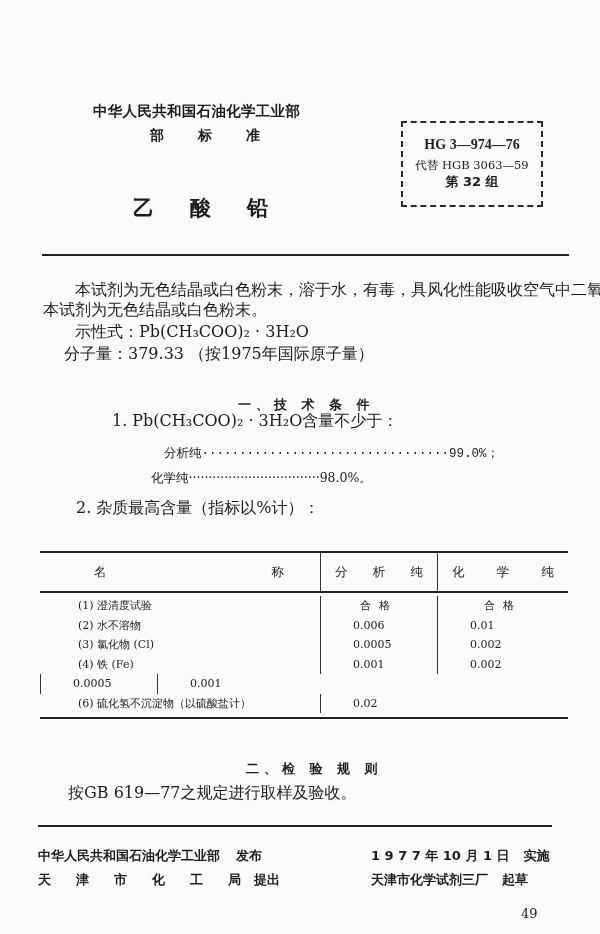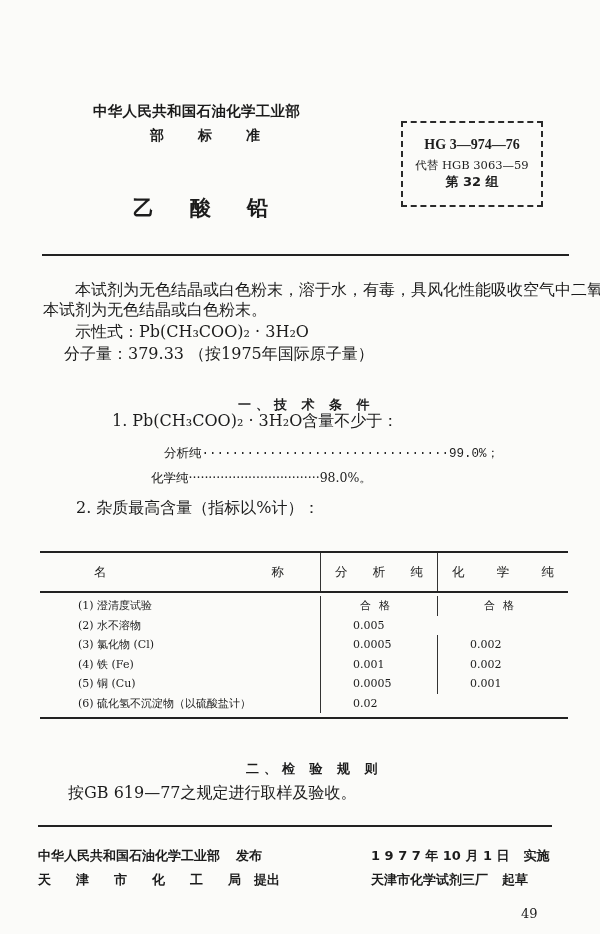--- a/index.html
+++ b/index.html
@@ -111,34 +111,34 @@
     </div>
   </div>
   <div class="body">
     <div class="drow">
       <div class="c1">(1) 澄清度试验</div>
       <div class="c2 center">合格</div>
       <div class="c3 center">合格</div>
     </div>
     <div class="drow">
       <div class="c1">(2) 水不溶物</div>
-      <div class="c2">0.005</div>
+      <div class="c2">0.006</div>
+      <div class="c3">0.01</div>
     </div>
     <div class="drow">
       <div class="c1">(3) 氯化物 (Cl)</div>
       <div class="c2">0.0005</div>
       <div class="c3">0.002</div>
     </div>
     <div class="drow">
       <div class="c1">(4) 铁 (Fe)</div>
       <div class="c2">0.001</div>
       <div class="c3">0.002</div>
     </div>
     <div class="drow">
-      <div class="c1">(5) 铜 (Cu)</div>
       <div class="c2">0.0005</div>
       <div class="c3">0.001</div>
     </div>
     <div class="drow">
       <div class="c1">(6) 硫化氢不沉淀物（以硫酸盐计）</div>
       <div class="c2">0.02</div>
     </div>
   </div>
 </div>
 

